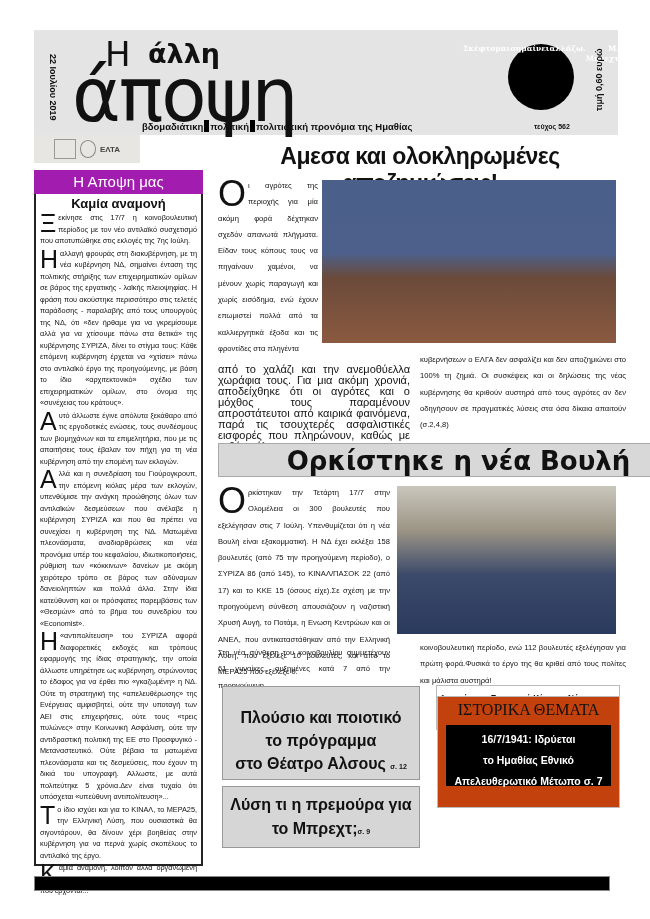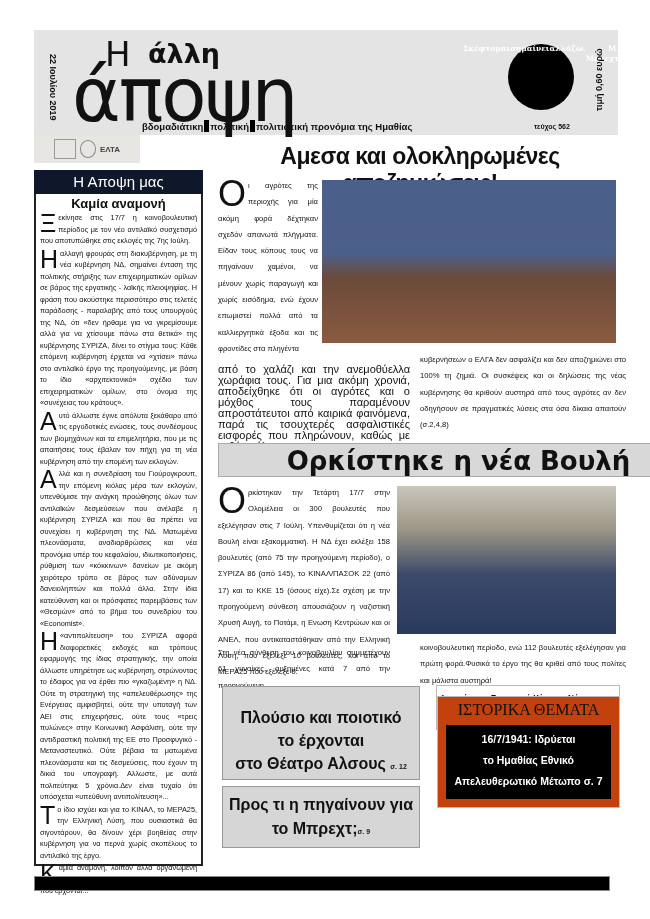--- a/index.html
+++ b/index.html
@@ -18,21 +18,21 @@
   .price-vert { left: 594px; top: 40px; width: 18px; height: 80px; writing-mode: vertical-rl; transform: rotate(180deg); font-size: 9px; font-weight: bold; text-align: center; }
   .issue { left: 534px; top: 123px; font-size: 7px; font-weight: bold; }
 
   .logos { left: 34px; top: 135px; width: 106px; height: 28px; background: #e8e6e2; display: flex; align-items: center; gap: 4px; padding: 2px 20px; }
   .logo-box { width: 24px; height: 20px; border: 1px solid #999; font-size: 3px; }
   .logo-circle { width: 18px; height: 18px; border: 1px solid #888; border-radius: 50%; }
   .logo-elta { font-size: 8px; font-weight: bold; color: #444; }
 
   
   .left-col { left: 34px; top: 170px; width: 169px; height: 696px; border: 2px solid #222; }
-  .left-head { left: 34px; top: 170px; width: 169px; height: 24px; background: #0f172a; color: #fff; font-size: 15px; text-align: center; line-height: 24px; }
+  .left-head { left: 34px; top: 170px; width: 169px; height: 24px; background: #a21caf; color: #fff; font-size: 15px; text-align: center; line-height: 24px; }
   .left-sub { left: 36px; top: 196px; width: 165px; text-align: center; font-size: 13px; font-weight: bold; }
   .left-text { left: 40px; top: 212px; width: 157px; font-size: 7.3px; line-height: 11.5px; text-align: justify; }
   .left-text p { margin-bottom: 1px; }
   .dropcap { float: left; font-size: 25px; line-height: 20px; margin-right: 2px; margin-top: 1px; }
 
   
   .hl1 { left: 214px; top: 143px; width: 412px; font-size: 23px; font-weight: bold; text-align: center; letter-spacing: -0.5px; }
   .art1-text { left: 218px; top: 178px; width: 100px; font-size: 7.6px; line-height: 16.3px; text-align: justify; }
   .art1-img { left: 322px; top: 180px; width: 294px; height: 163px; background: linear-gradient(180deg,#4a5f8a 0%,#4c608b 45%,#6b4a3a 60%,#8a5a40 100%); }
   .art1-bottom-left { left: 218px; top: 364px; width: 192px; font-size: 11px; line-height: 11px; text-align: justify; }
@@ -45,21 +45,21 @@
   .art2-full { left: 218px; top: 645px; width: 172px; font-size: 7.6px; line-height: 16.3px; text-align: justify; }
   .art2-right { left: 420px; top: 640px; width: 206px; font-size: 7.6px; line-height: 16.3px; text-align: justify; }
 
   
   .box1 { left: 222px; top: 686px; width: 198px; height: 94px; background: #d6d6d6; border: 1px solid #999; font-size: 16px; font-weight: bold; text-align: center; line-height: 23px; padding-top: 19px; }
   .box2 { left: 222px; top: 786px; width: 198px; height: 62px; background: #d6d6d6; border: 1px solid #999; font-size: 16px; font-weight: bold; text-align: center; line-height: 24px; padding-top: 6px; }
   .pg { font-size: 7px; }
   .box3 { left: 436px; top: 685px; width: 184px; height: 45px; background: #fff; border: 1px solid #bbb; font-size: 8.2px; font-weight: bold; text-align: center; line-height: 16px; padding-top: 5px; }
   .box4 { left: 437px; top: 696px; width: 183px; height: 112px; border: 1px solid #bbb; background: #c2410c; }
   .box4-title { font-family: "Liberation Serif", serif; font-size: 16px; text-align: center; padding-top: 4px; }
-  .box4-inner { margin: 6px 8px 0 8px; height: 74px; background: #000; color: #fff; font-size: 10.5px; font-weight: bold; text-align: center; line-height: 21px; padding-top: 4px; }
+  .box4-inner { margin: 6px 8px 0 8px; height: 61px; background: #000; color: #fff; font-size: 10.5px; font-weight: bold; text-align: center; line-height: 21px; padding-top: 4px; }
 
   .footer-bar { left: 34px; top: 876px; width: 576px; height: 15px; background: #000; border: 1px solid #888; }
 </style>
 </head>
 <body>
 
 <div class="abs masthead"></div>
 <div class="abs date-vert">22 Ιουλίου 2019</div>
 <div class="abs title-h">Η</div>
 <div class="abs title-alli">άλλη</div>
@@ -106,25 +106,25 @@
 <div class="abs art1-bottom-right">κυβερνήσεων ο ΕΛΓΑ δεν ασφαλίζει και δεν αποζημιώνει στο 100% τη ζημιά. Οι συσκέψεις και οι δηλώσεις της νέας κυβέρνησης θα κριθούν αυστηρά από τους αγρότες αν δεν οδηγήσουν σε πραγματικές λύσεις στα όσα δίκαια απαιτούν (σ.2,4,8)</div>
 
 <div class="abs hl2">Ορκίστηκε η νέα Βουλή</div>
 <div class="abs art2-text"><span class="dropcap" style="font-size:36px;line-height:30px;">Ο</span><span>ρκίστηκαν την Τετάρτη 17/7 στην Ολομέλεια οι 300 βουλευτές που εξελέγησαν στις 7 Ιούλη. Υπενθυμίζεται ότι η νέα Βουλή είναι εξακομματική. Η ΝΔ έχει εκλέξει 158 βουλευτές (από 75 την προηγούμενη περίοδο), ο ΣΥΡΙΖΑ 86 (από 145), το ΚΙΝΑΛ/ΠΑΣΟΚ 22 (από 17) και το ΚΚΕ 15 (όσους είχε).Σε σχέση με την προηγούμενη σύνθεση απουσιάζουν η ναζιστική Χρυσή Αυγή, το Ποτάμι, η Ενωση Κεντρώων και οι ΑΝΕΛ, που αντικαταστάθηκαν από την Ελληνική Λύση, που εξέλεξε 10 βουλευτές, και από το ΜΕΡΑ25 που εξέλεξε 9.</span></div>
 <div class="abs art2-img"></div>
 <div class="abs art2-full">Στη νέα σύνθεση του κοινοβουλίου συμμετέχουν 61 γυναίκες, αυξημένες κατά 7 από την προηγούμενη</div>
 <div class="abs art2-right">κοινοβουλευτική περίοδο, ενώ 112 βουλευτές εξελέγησαν για πρώτη φορά.Φυσικά το έργο της θα κριθεί από τους πολίτες και μάλιστα αυστηρά!</div>
 
 <div class="abs box1">
   <div>Πλούσιο και ποιοτικό</div>
-  <div>το έρχονται</div>
+  <div>το πρόγραμμα</div>
   <div><span>στο Θέατρο Αλσους</span> <span class="pg">σ. 12</span></div>
 </div>
 <div class="abs box2">
-  <div>Προς τι η πηγαίνουν για</div>
+  <div>Λύση τι η πρεμούρα για</div>
   <div><span>το Μπρεχτ;</span><span class="pg">σ. 9</span></div>
 </div>
 <div class="abs box3">
   <div><span>Ανακοίνωση Εργατικού Κέντρου Νάουσας</span><span class="pg">σ. 5</span></div>
 </div>
 <div class="abs box4">
   <div class="box4-title">ΙΣΤΟΡΙΚΑ ΘΕΜΑΤΑ</div>
   <div class="box4-inner">
     <div>16/7/1941: Ιδρύεται</div>
     <div>το Ημαθίας Εθνικό</div>

